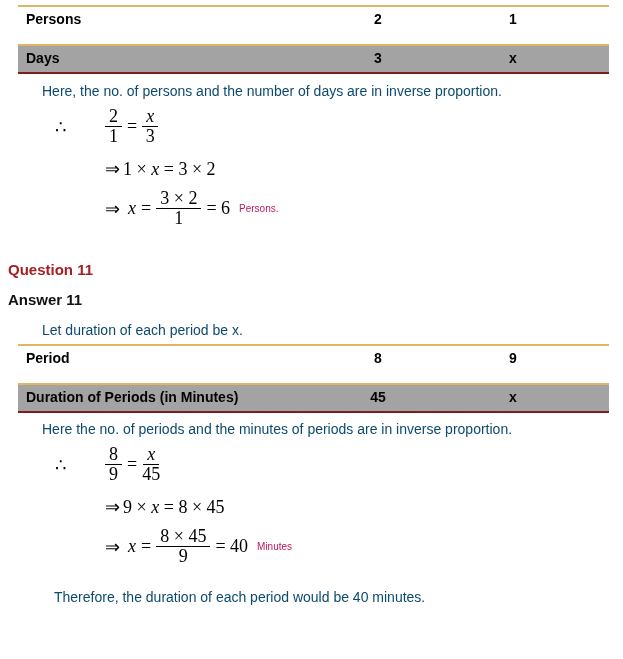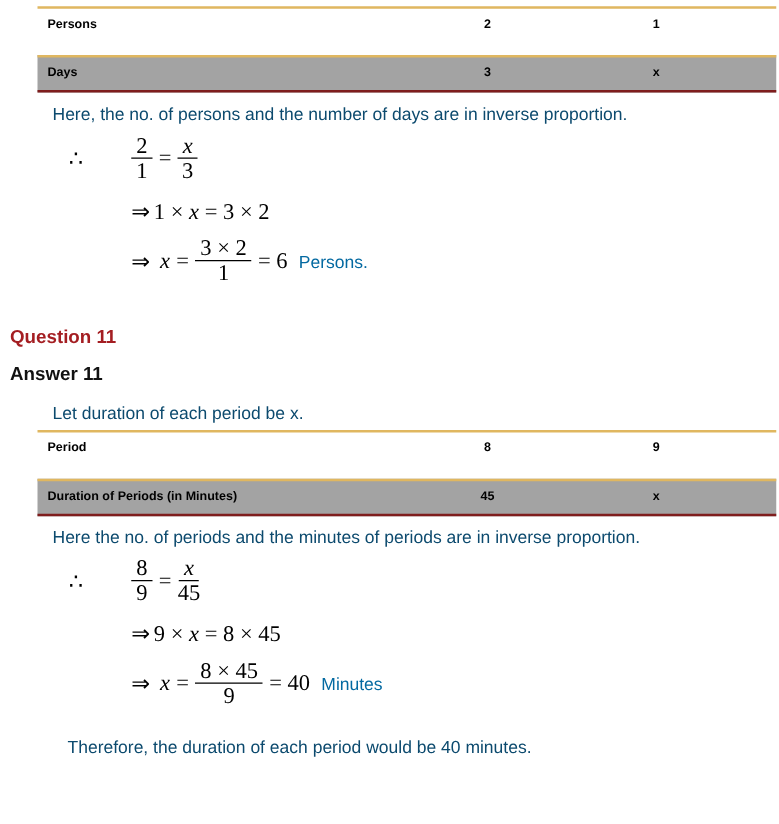--- a/index.html
+++ b/index.html
@@ -4,21 +4,21 @@
 <style>
   html,body { margin:0; padding:0; background:#ffffff; }
   .page {
     width:623px; height:659px; box-sizing:border-box;
     background:#ffffff; color:#1a1a1a;
     font-family:"Liberation Sans", sans-serif;
     padding:5px 8px 0 8px; overflow:hidden; position:relative;
   }
 
   
-  .ptable { width:591px; margin-left:22px; font-size:10px; color:#000; }
+  .ptable { width:591px; margin-left:10px; font-size:14px; color:#000; }
   .trow { display:flex; align-items:center; border-top:2px solid #E0B760; padding:5px 0 6px 0; }
   .trow.plain { background:#ffffff; margin-bottom:11px; }
   .trow.hl { background:#a3a3a3; border-bottom:2px solid #7f1d1d; }
   .tc { line-height:15px; font-weight:bold; }
   .tc.label { width:300px; padding-left:8px; box-sizing:border-box; }
   .tc.v1 { width:120px; text-align:center; }
   .tc.v2 { width:150px; text-align:center; }
 
   
   p, h2 { margin:0; }
@@ -39,21 +39,21 @@
   .eq.step2 { margin-top:12px; }
   .eq.step3 { margin-top:9px; }
   .therefore { width:14px; margin-right:36px; font-size:18px; }
   .arrow { margin-right:3px; }
   .eq span { white-space:pre; }
   .eq .gap { margin-left:5px; margin-right:5px; }
   .frac { display:inline-flex; flex-direction:column; align-items:center; line-height:19px; }
   .frac .num { border-bottom:1px solid #000; padding:0 4px 0 4px; text-align:center; }
   .frac .den { padding-top:0; text-align:center; }
   .it { font-style:italic; }
-  .unit { font-family:"Liberation Sans", sans-serif; font-size:14px; margin-left:9px; color:#0369a1; }
+  .unit { font-family:"Liberation Sans", sans-serif; font-size:10px; margin-left:9px; color:#be185d; }
 </style>
 </head>
 <body>
 
 <div class="page">
 
   <div class="ptable">
     <div class="trow plain">
       <div class="tc label">Persons</div>
       <div class="tc v1">2</div>

